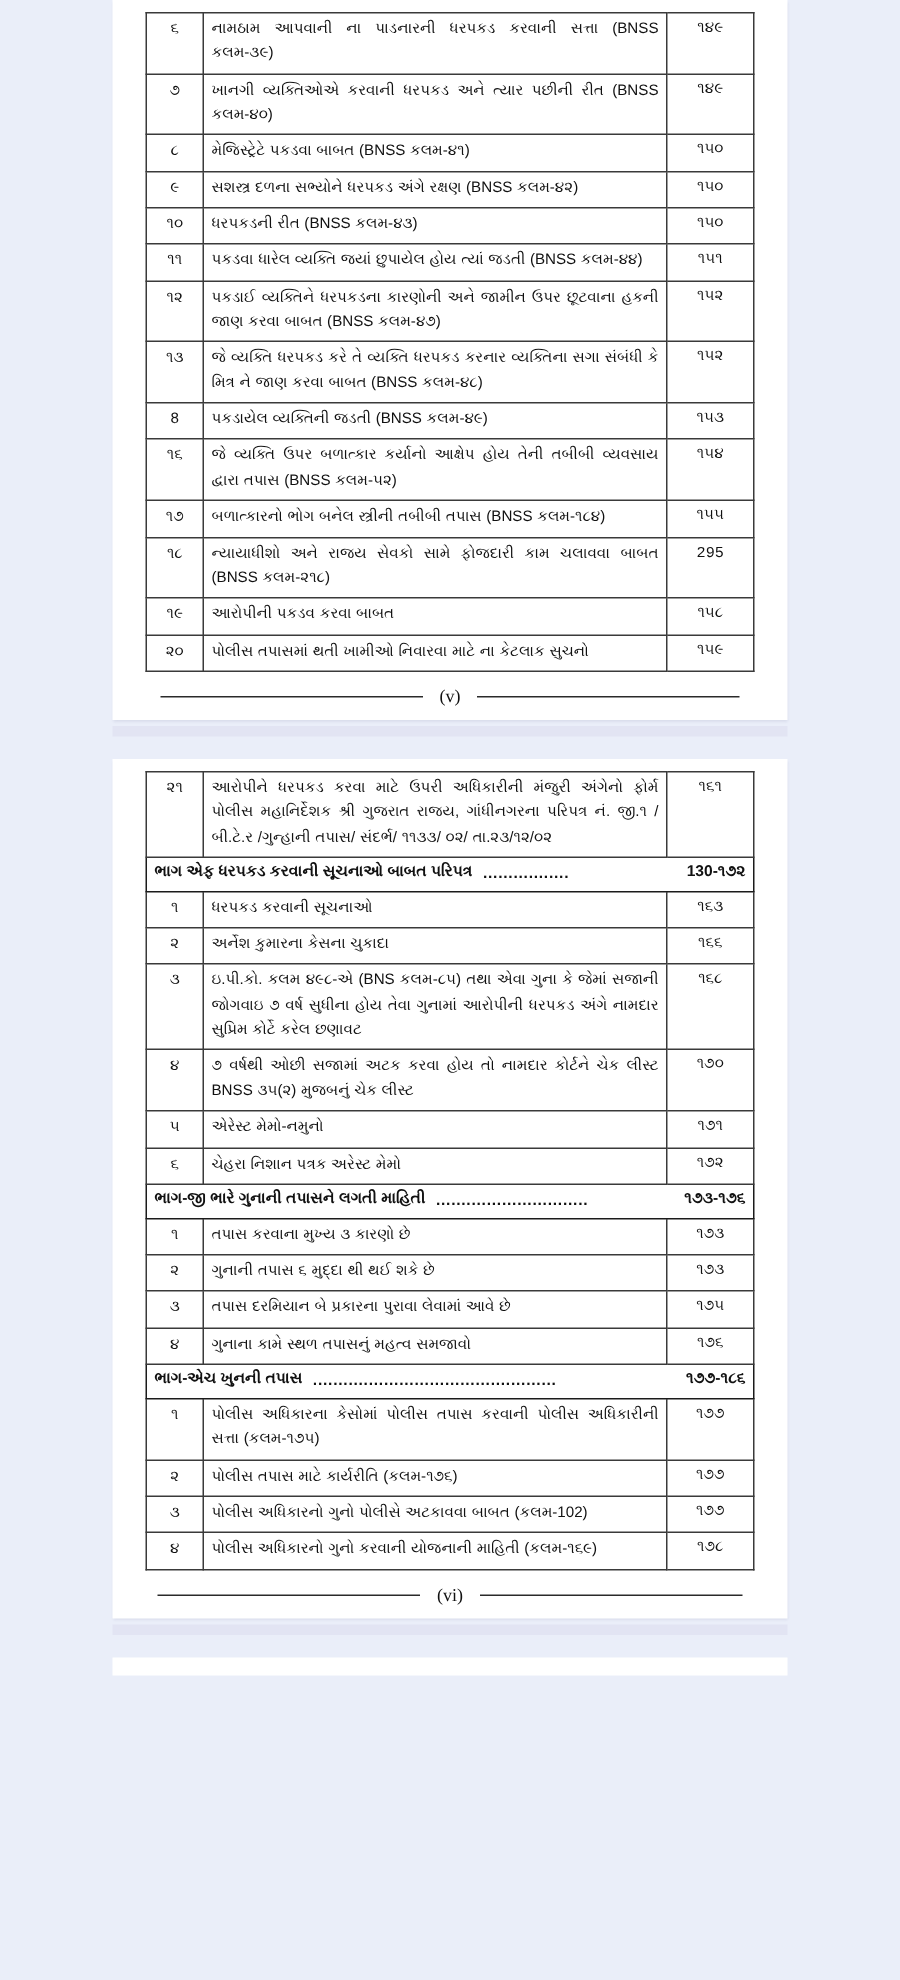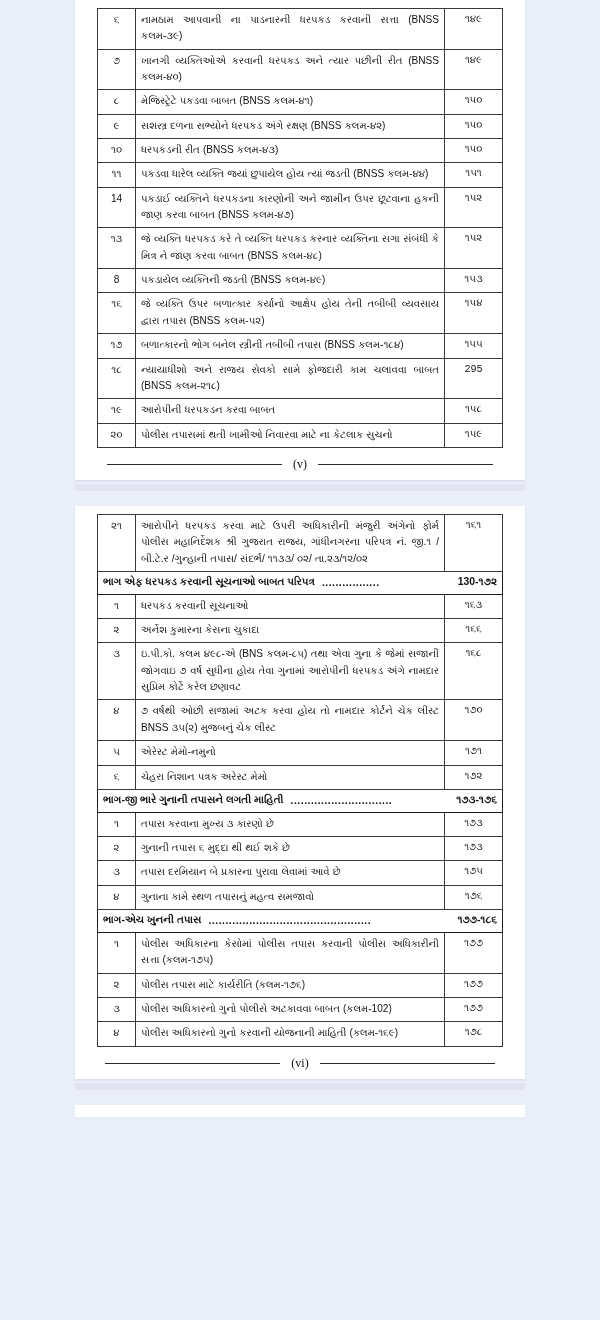--- a/index.html
+++ b/index.html
@@ -162,21 +162,21 @@
           <td class="col-sr">૧૦</td>
           <td class="col-title">ધરપકડની રીત (BNSS કલમ-૪૩)</td>
           <td class="col-page">૧૫૦</td>
         </tr>
         <tr>
           <td class="col-sr">૧૧</td>
           <td class="col-title">પકડવા ધારેલ વ્યક્તિ જયાં છુપાયેલ હોય ત્યાં જડતી (BNSS કલમ-૪૪)</td>
           <td class="col-page">૧૫૧</td>
         </tr>
         <tr>
-          <td class="col-sr">14</td>
+          <td class="col-sr">૧૨</td>
           <td class="col-title">પકડાઈ વ્યક્તિને ધરપકડના કારણોની અને જામીન ઉપર છૂટવાના હકની જાણ કરવા બાબત (BNSS કલમ-૪૭)</td>
           <td class="col-page">૧૫૨</td>
         </tr>
         <tr>
           <td class="col-sr">૧૩</td>
           <td class="col-title">જે વ્યક્તિ ધરપકડ કરે તે વ્યક્તિ ધરપકડ કરનાર વ્યક્તિના સગા સંબંધી કે મિત્ર ને જાણ કરવા બાબત (BNSS કલમ-૪૮)</td>
           <td class="col-page">૧૫૨</td>
         </tr>
         <tr>
           <td class="col-sr">8</td>
@@ -193,21 +193,21 @@
           <td class="col-title">બળાત્કારનો ભોગ બનેલ સ્ત્રીની તબીબી તપાસ (BNSS કલમ-૧૮૪)</td>
           <td class="col-page">૧૫૫</td>
         </tr>
         <tr>
           <td class="col-sr">૧૮</td>
           <td class="col-title">ન્યાયાધીશો અને રાજય સેવકો સામે ફોજદારી કામ ચલાવવા બાબત (BNSS કલમ-૨૧૮)</td>
           <td class="col-page">295</td>
         </tr>
         <tr>
           <td class="col-sr">૧૯</td>
-          <td class="col-title">આરોપીની ધરપકડન કરવા બાબત</td>
+          <td class="col-title">આરોપીની પકડવ કરવા બાબત</td>
           <td class="col-page">૧૫૮</td>
         </tr>
         <tr>
           <td class="col-sr">૨૦</td>
           <td class="col-title">પોલીસ તપાસમાં થતી ખામીઓ નિવારવા માટે ના કેટલાક સુચનો</td>
           <td class="col-page">૧૫૯</td>
         </tr>
       </tbody>
     </table>
     <div class="folio">

